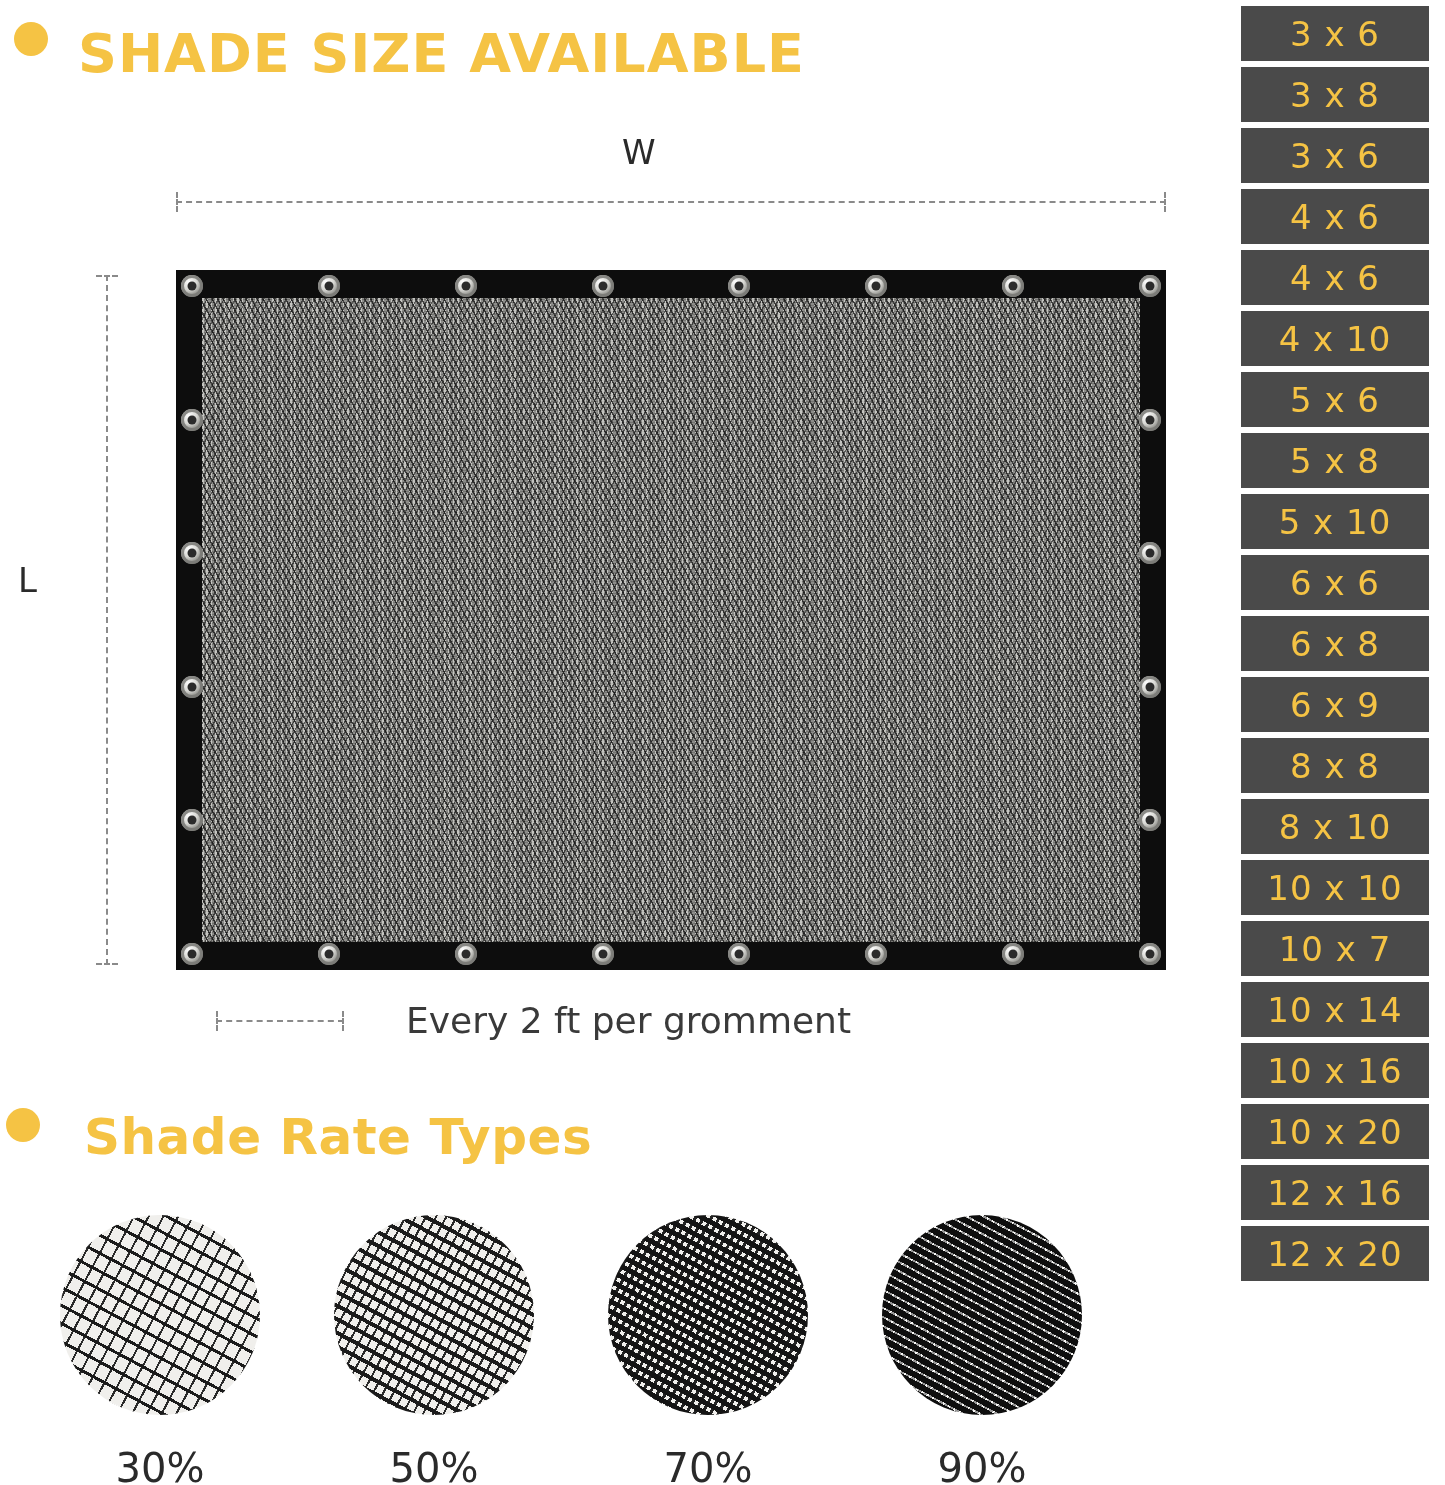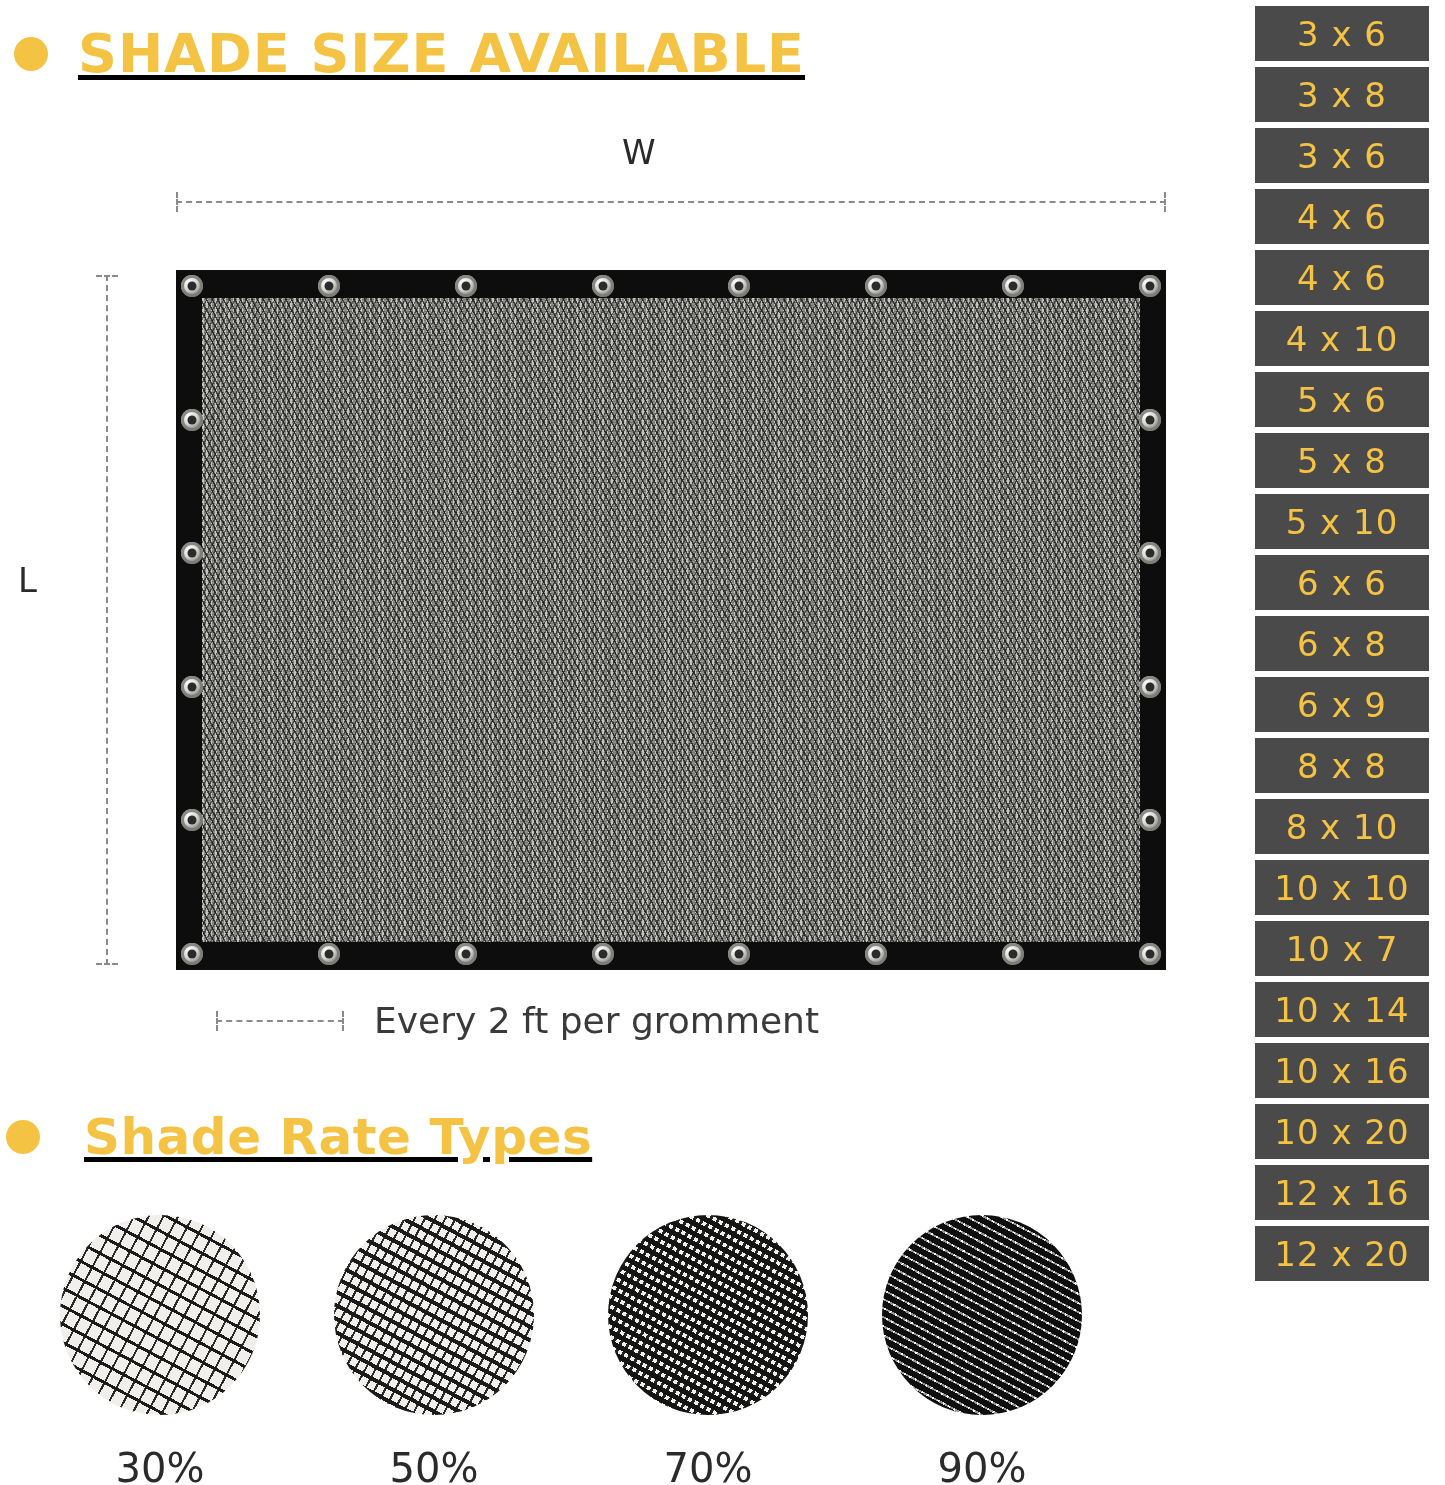--- a/index.html
+++ b/index.html
@@ -12,22 +12,20 @@
     height: 1485px;
     position: relative;
     font-family: "DejaVu Sans", sans-serif;
     overflow: hidden;
   }
 
   
   .heading-row {
     position: absolute;
     display: flex;
-    align-items: center;
-    text-decoration: underline;
   }
   .bullet-dot {
     width: 34px;
     height: 34px;
     border-radius: 50%;
     background: #f5c344;
     flex: 0 0 auto;
   }
   .heading-text {
     color: #f5c344;
@@ -171,20 +169,21 @@
     transform: translate(-50%, -50%);
   }
 
   
   #grommet-note {
     position: absolute;
     left: 216px;
     top: 880px;
     display: flex;
     align-items: center;
+    gap: 32px;
   }
   #grommet-note .mini-dim {
     position: relative;
     width: 128px;
     height: 20px;
     margin-right: 30px;
   }
   #grommet-note .mini-dim .dline {
     position: absolute;
     top: 9px;
@@ -254,21 +253,21 @@
     margin-top: 30px;
     font-size: 40px;
     color: #2a2a2a;
   }
 
   
   #size-list {
     position: absolute;
     right: 16px;
     top: 6px;
-    width: 174px;
+    width: 188px;
     display: flex;
     flex-direction: column;
     gap: 6px;
     border-radius: 28px;
   }
   .size-chip {
     height: 55px;
     background: #4a4a4a;
     color: #f5c344;
     font-size: 34px;

